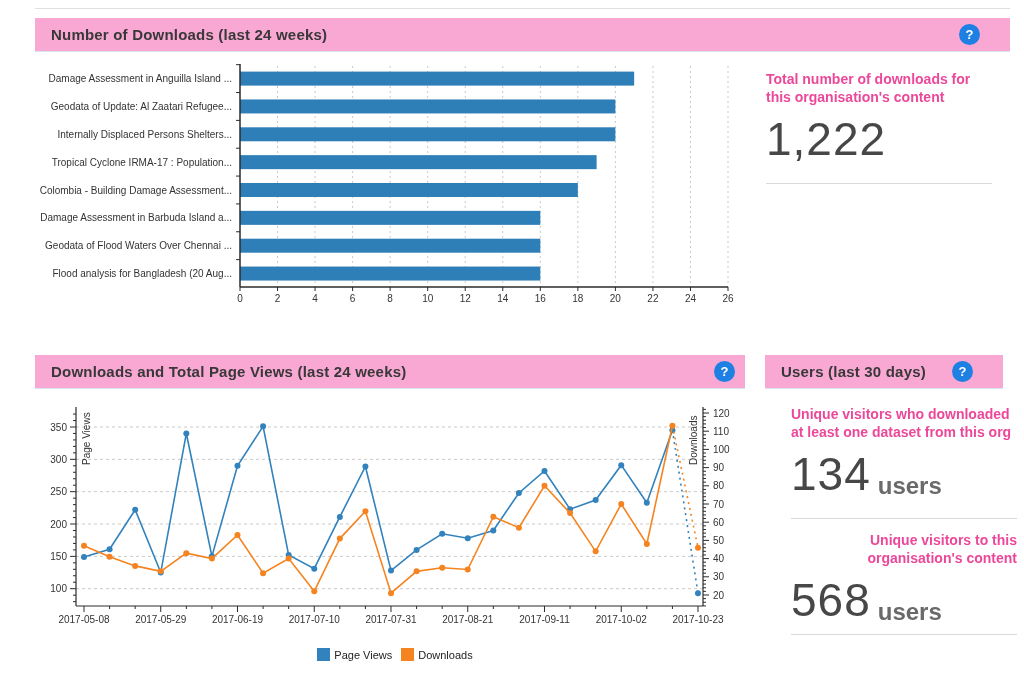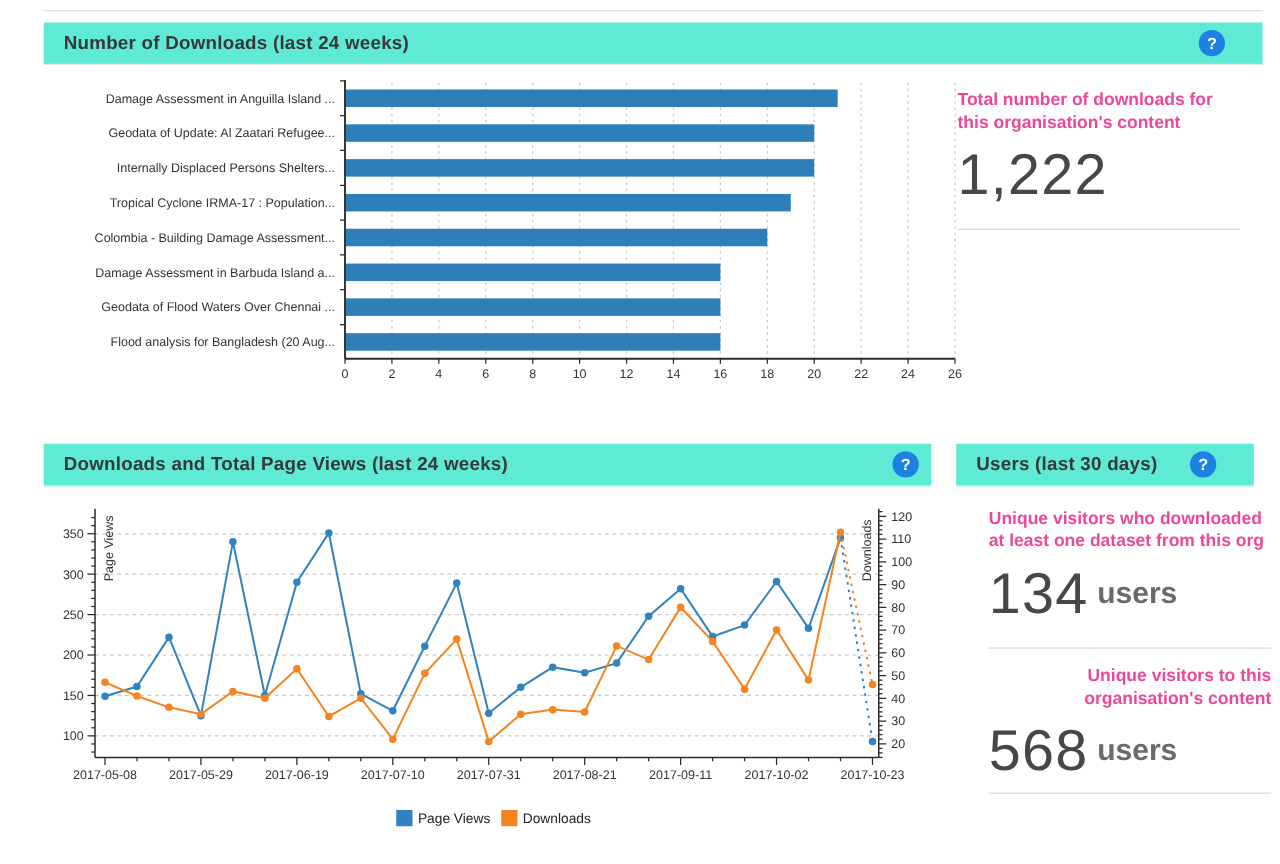--- a/index.html
+++ b/index.html
@@ -1,30 +1,30 @@
 <!DOCTYPE html>
 <html><head>
 <meta charset="utf-8">
 <style>
   html,body{margin:0;padding:0;background:#ffffff;}
   body{font-family:"Liberation Sans","DejaVu Sans",sans-serif;color:#383838;}
   #page{position:relative;width:1024px;height:691px;background:#fff;overflow:hidden;}
 
   .hline{position:absolute;height:1px;background:#e0e0e0;}
 
-  .band{position:absolute;height:34px;background:#5eead4;border-bottom:1px solid #d8e4ee;
+  .band{position:absolute;height:34px;background:#f9a8d4;border-bottom:1px solid #d8e4ee;
         display:flex;align-items:center;justify-content:space-between;box-sizing:border-box;}
   .band .band-title{font-size:15px;font-weight:bold;color:#383838;padding-left:16px;letter-spacing:.2px;}
   .help{width:21px;height:21px;border-radius:50%;background:#1d80e2;color:#fff;
         font-size:13px;font-weight:bold;display:flex;align-items:center;justify-content:center;
         cursor:pointer;flex:0 0 auto;}
 
   .stat-block{position:absolute;width:226px;}
   .stat-label{font-size:14px;font-weight:bold;color:#ec4899;line-height:1.3;}
-  .stat-row{display:flex;align-items:center;gap:7px;margin-top:8px;}
+  .stat-row{display:flex;align-items:flex-end;gap:7px;margin-top:8px;}
   .stat-value{font-size:46px;font-weight:300;color:#474747;letter-spacing:1px;line-height:1.1;}
   .stat-suffix{font-size:24px;color:#6a6a6a;font-weight:700;}
   .divider{height:1px;background:#d9d9d9;margin-top:18px;}
 
   svg text{font-family:"Liberation Sans","DejaVu Sans",sans-serif;fill:#333;}
   .dataset-label{cursor:pointer;}
 
   #legend{position:absolute;display:flex;justify-content:center;align-items:center;gap:9px;
           font-size:11px;color:#222;}
   .legend-item{display:flex;align-items:center;gap:4px;}
@@ -35,21 +35,21 @@
 
 <div id="page">
 
   <div class="hline" style="left:35px;top:8px;width:975px;"></div>
 
   <div class="band" style="left:35px;top:18px;width:975px;padding-right:30px;">
     <span class="band-title">Number of Downloads (last 24 weeks)</span>
     <span class="help">?</span>
   </div>
 
-  <div style="position:absolute;left:40px;top:58px;margin-left:36px;">
+  <div style="position:absolute;left:40px;top:58px;">
     <svg id="bar-svg" width="705" height="252">
         <line x1="237.53846153846155" y1="8" x2="237.53846153846155" y2="229" stroke="#c9c9c9" stroke-width="1" stroke-dasharray="2,3"></line>
         <line x1="275.0769230769231" y1="8" x2="275.0769230769231" y2="229" stroke="#c9c9c9" stroke-width="1" stroke-dasharray="2,3"></line>
         <line x1="312.61538461538464" y1="8" x2="312.61538461538464" y2="229" stroke="#c9c9c9" stroke-width="1" stroke-dasharray="2,3"></line>
         <line x1="350.1538461538462" y1="8" x2="350.1538461538462" y2="229" stroke="#c9c9c9" stroke-width="1" stroke-dasharray="2,3"></line>
         <line x1="387.69230769230774" y1="8" x2="387.69230769230774" y2="229" stroke="#c9c9c9" stroke-width="1" stroke-dasharray="2,3"></line>
         <line x1="425.2307692307692" y1="8" x2="425.2307692307692" y2="229" stroke="#c9c9c9" stroke-width="1" stroke-dasharray="2,3"></line>
         <line x1="462.7692307692308" y1="8" x2="462.7692307692308" y2="229" stroke="#c9c9c9" stroke-width="1" stroke-dasharray="2,3"></line>
         <line x1="500.3076923076923" y1="8" x2="500.3076923076923" y2="229" stroke="#c9c9c9" stroke-width="1" stroke-dasharray="2,3"></line>
         <line x1="537.8461538461538" y1="8" x2="537.8461538461538" y2="229" stroke="#c9c9c9" stroke-width="1" stroke-dasharray="2,3"></line>

